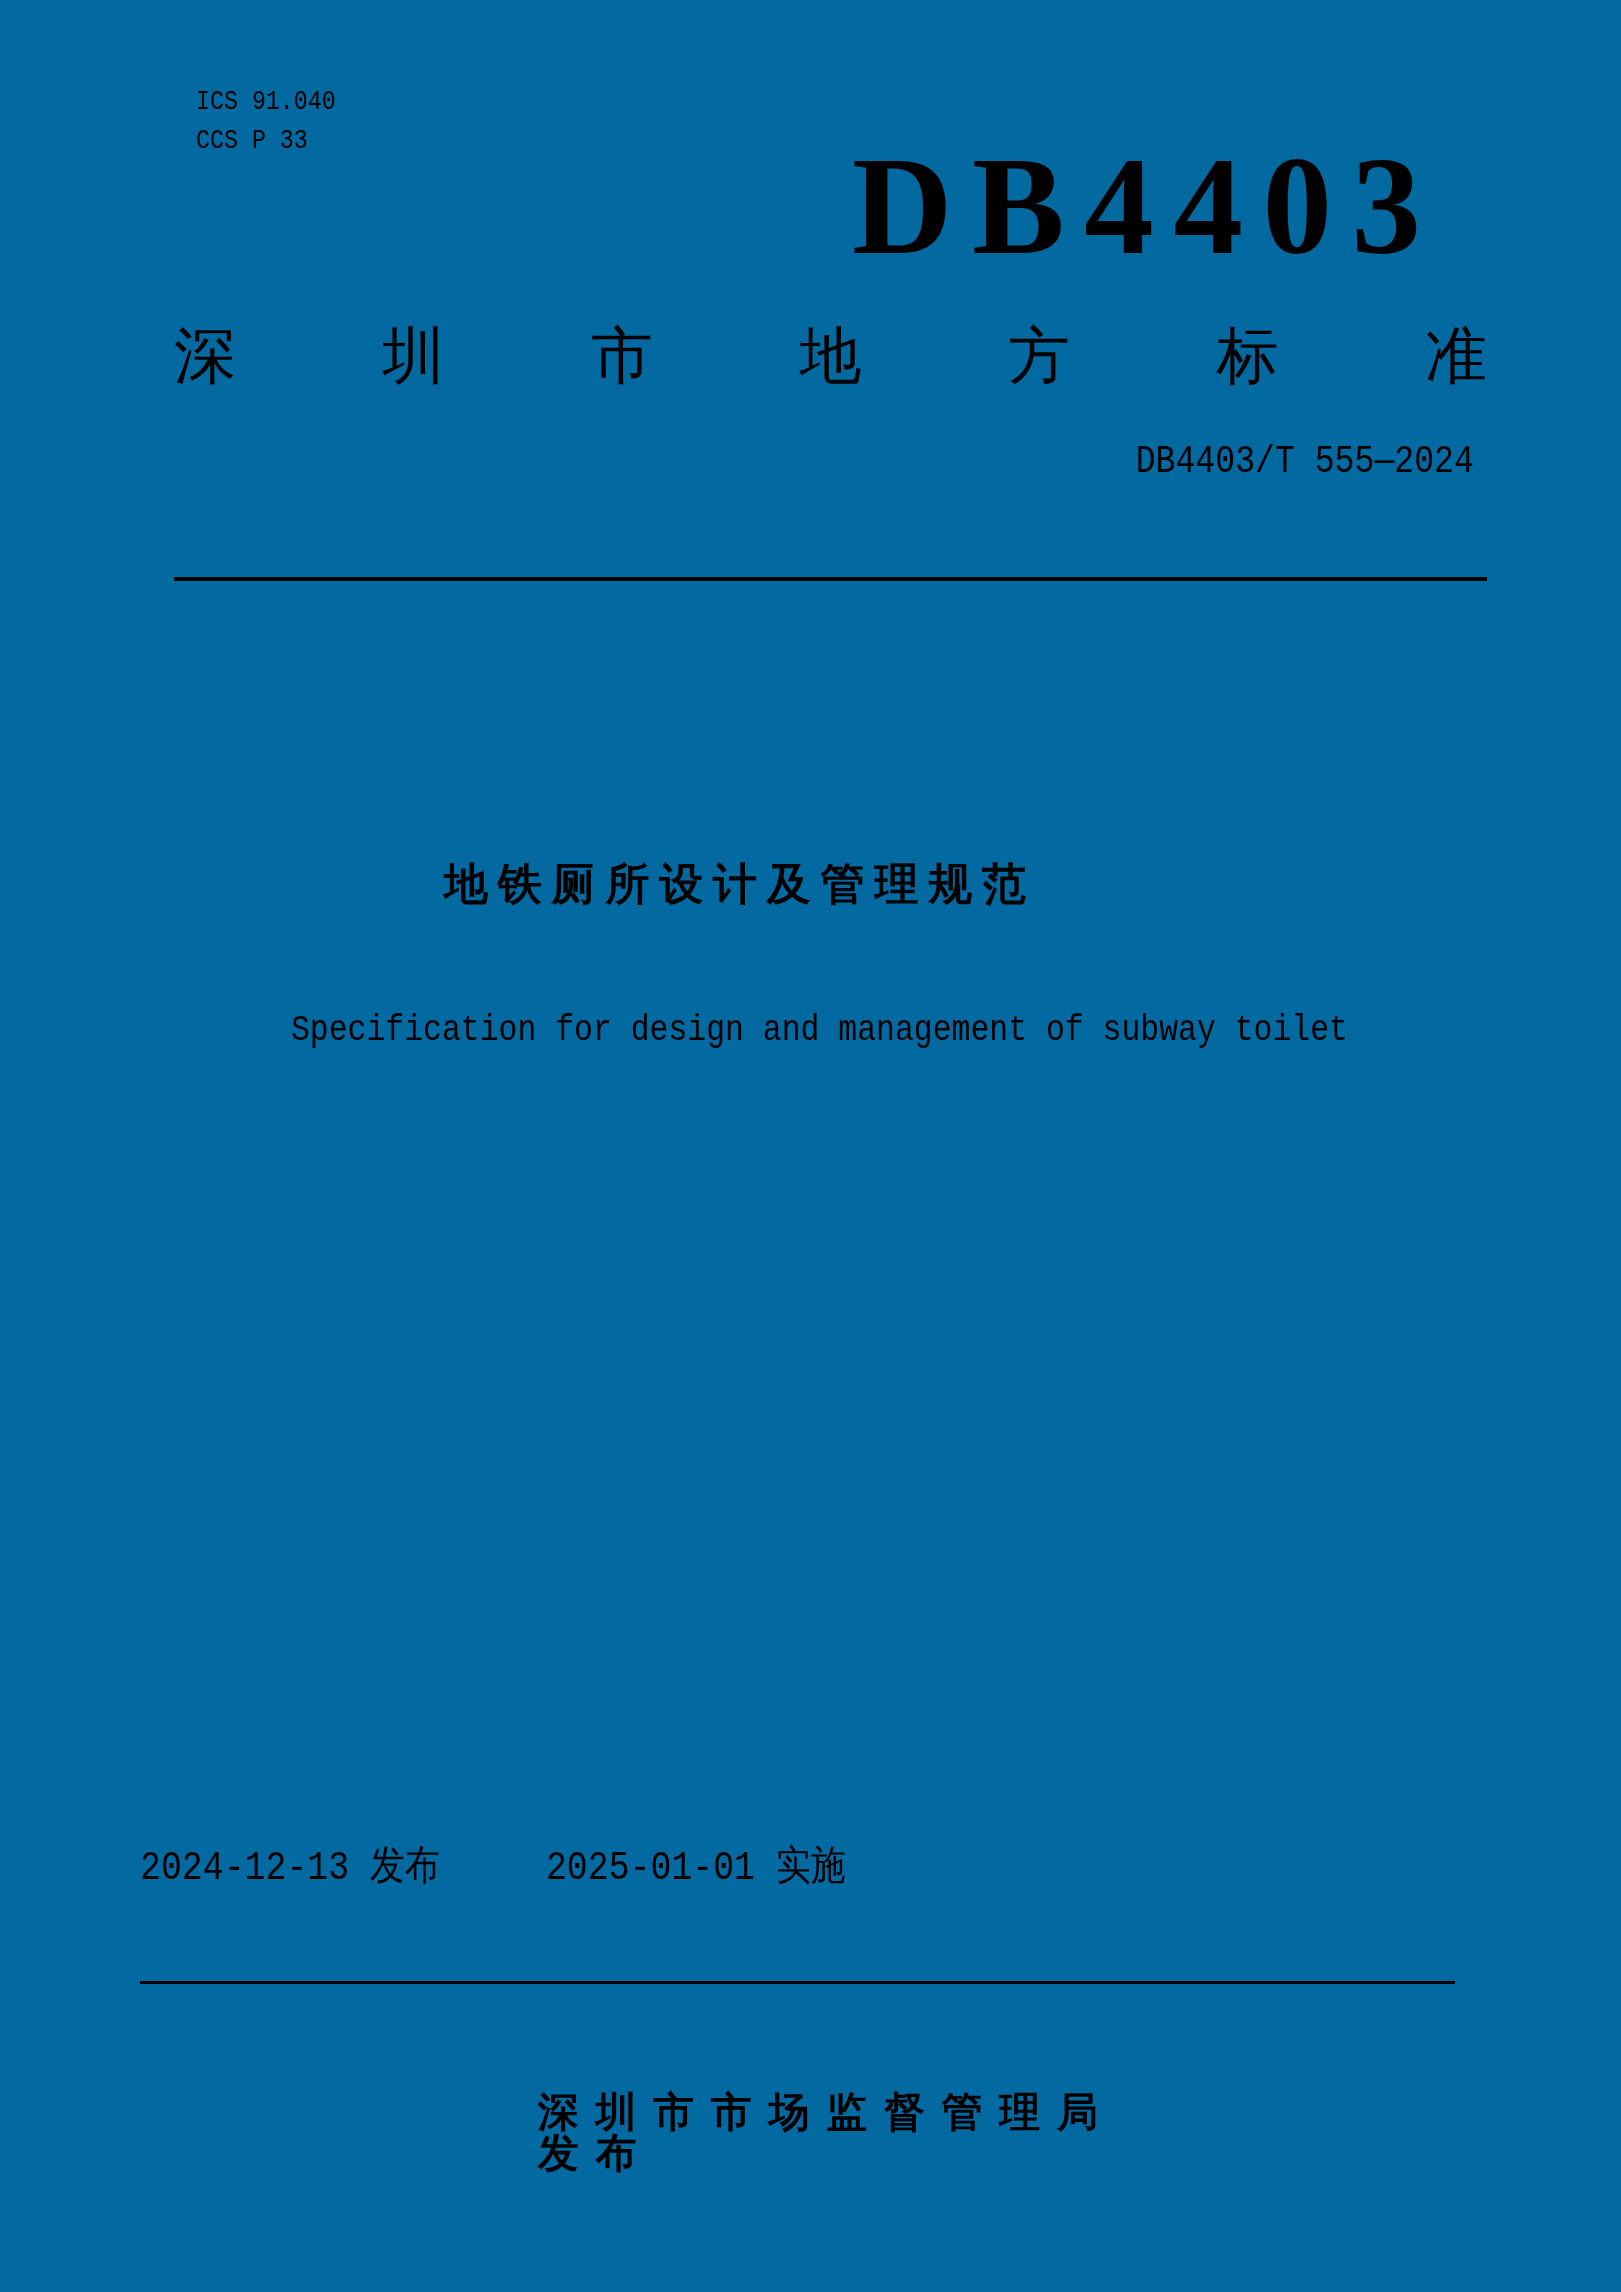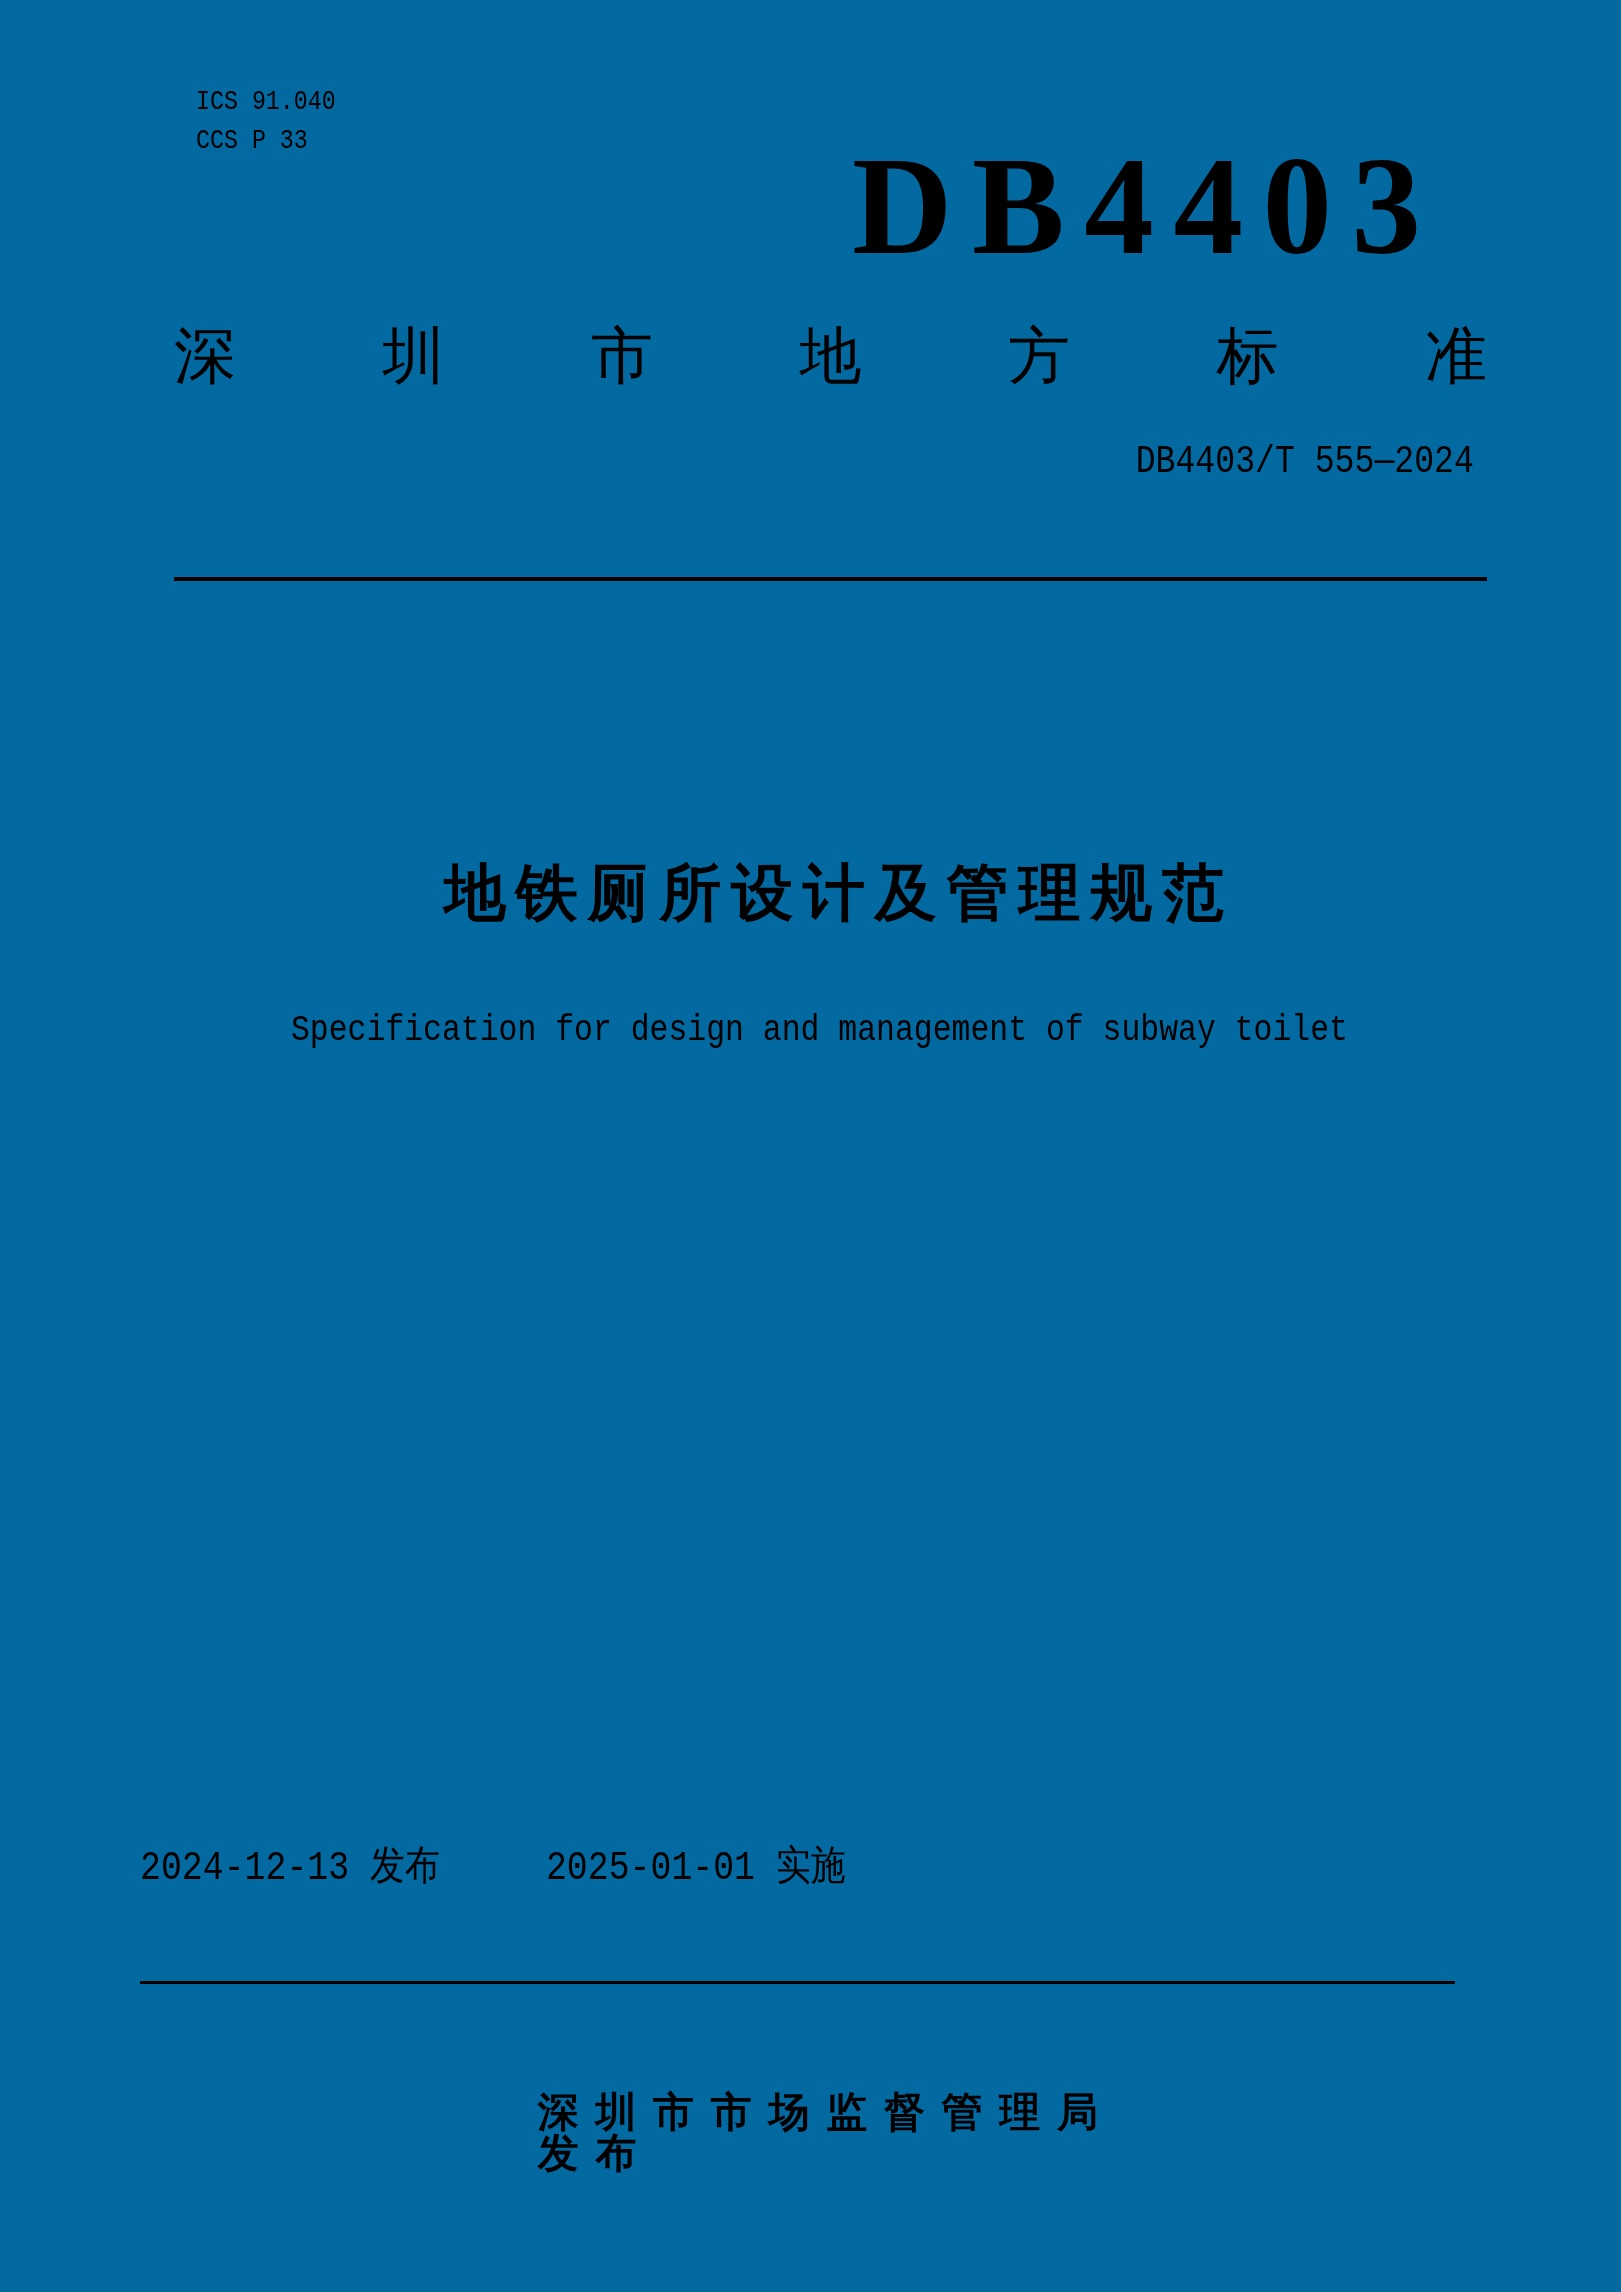--- a/index.html
+++ b/index.html
@@ -74,21 +74,21 @@
     left: 174px;
     top: 577px;
     width: 1313px;
     height: 3.9px;
   }
   .title-cn {
     position: absolute;
     left: 444px;
     top: 862px;
     margin: 0;
-    font-size: 62px;
+    font-size: 44px;
     line-height: 1;
     font-weight: bold;
     letter-spacing: 9.8px;
     white-space: nowrap;
   }
   .title-en {
     position: absolute;
     left: 291px;
     top: 1012px;
     font-size: 37px;

